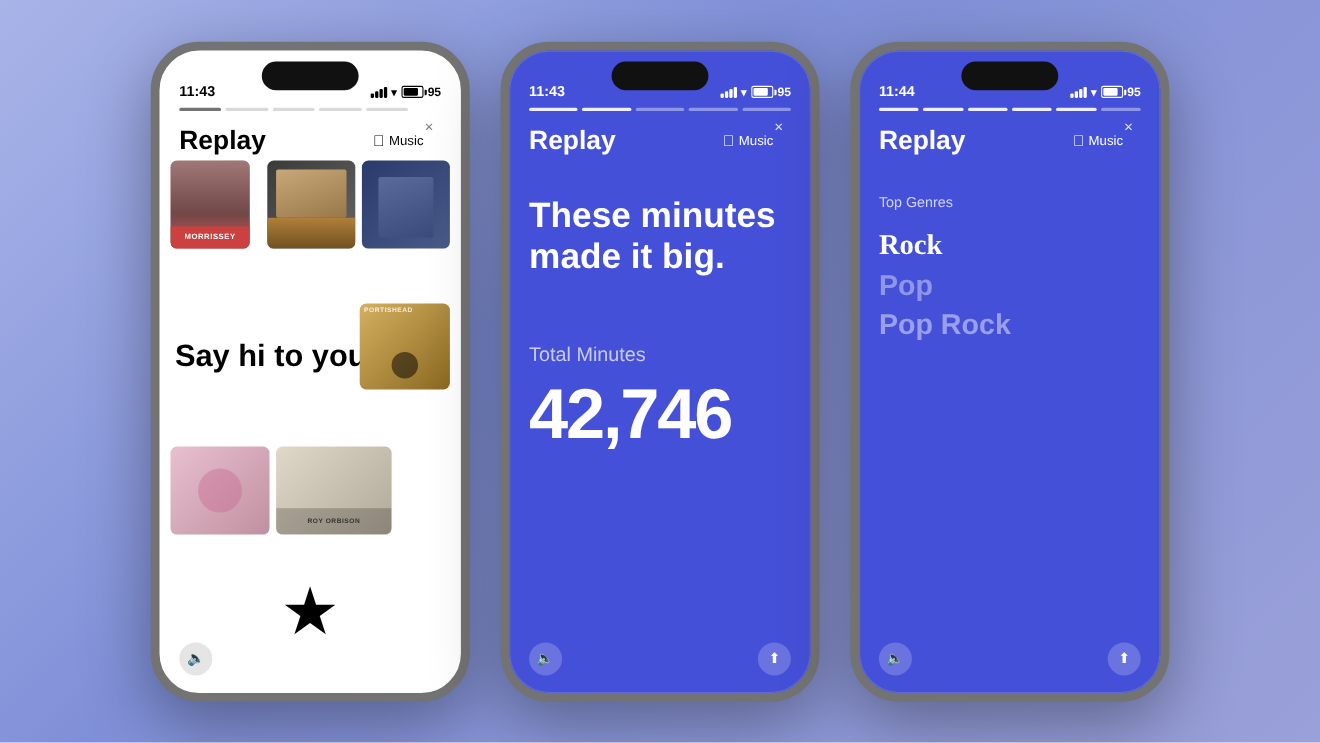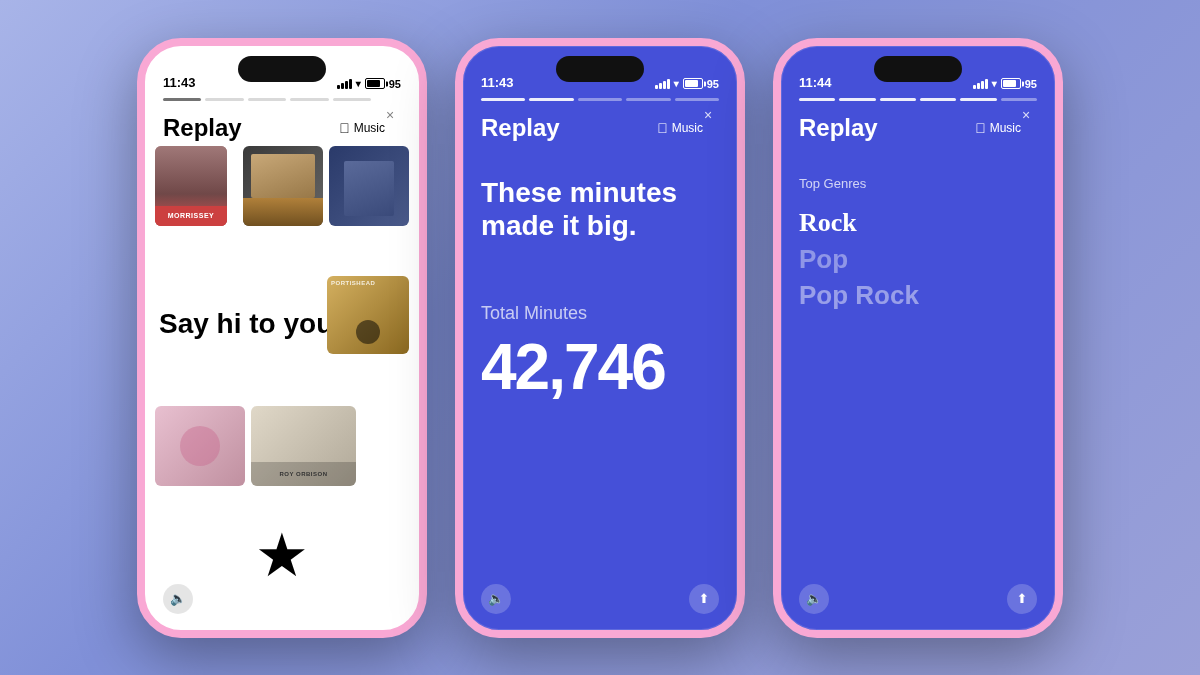--- a/index.html
+++ b/index.html
@@ -13,21 +13,21 @@
       justify-content: center;
       gap: 28px;
       font-family: -apple-system, BlinkMacSystemFont, 'SF Pro Display', 'Helvetica Neue', sans-serif;
       overflow: hidden;
     }
 
     .phone {
       width: 290px;
       height: 600px;
       border-radius: 44px;
-      border: 8px solid #f9a8d4;
+      border: 8px solid #737373;
       background: #fff;
       position: relative;
       overflow: hidden;
       box-shadow: 0 20px 60px rgba(0,0,0,0.35), inset 0 0 0 1px rgba(255,255,255,0.15);
       flex-shrink: 0;
     }
 
     .phone-2, .phone-3 {
       background: #4550d8;
     }
@@ -247,21 +247,21 @@
 
     
     .phone-2-content {
       position: absolute;
       top: 100px;
       left: 18px;
       right: 18px;
     }
 
     .these-minutes-text {
-      font-size: 28px;
+      font-size: 32px;
       font-weight: 800;
       color: #fff;
       line-height: 1.2;
       margin-top: 30px;
     }
 
     .total-minutes-label {
       font-size: 18px;
       color: rgba(255,255,255,0.7);
       margin-top: 60px;

